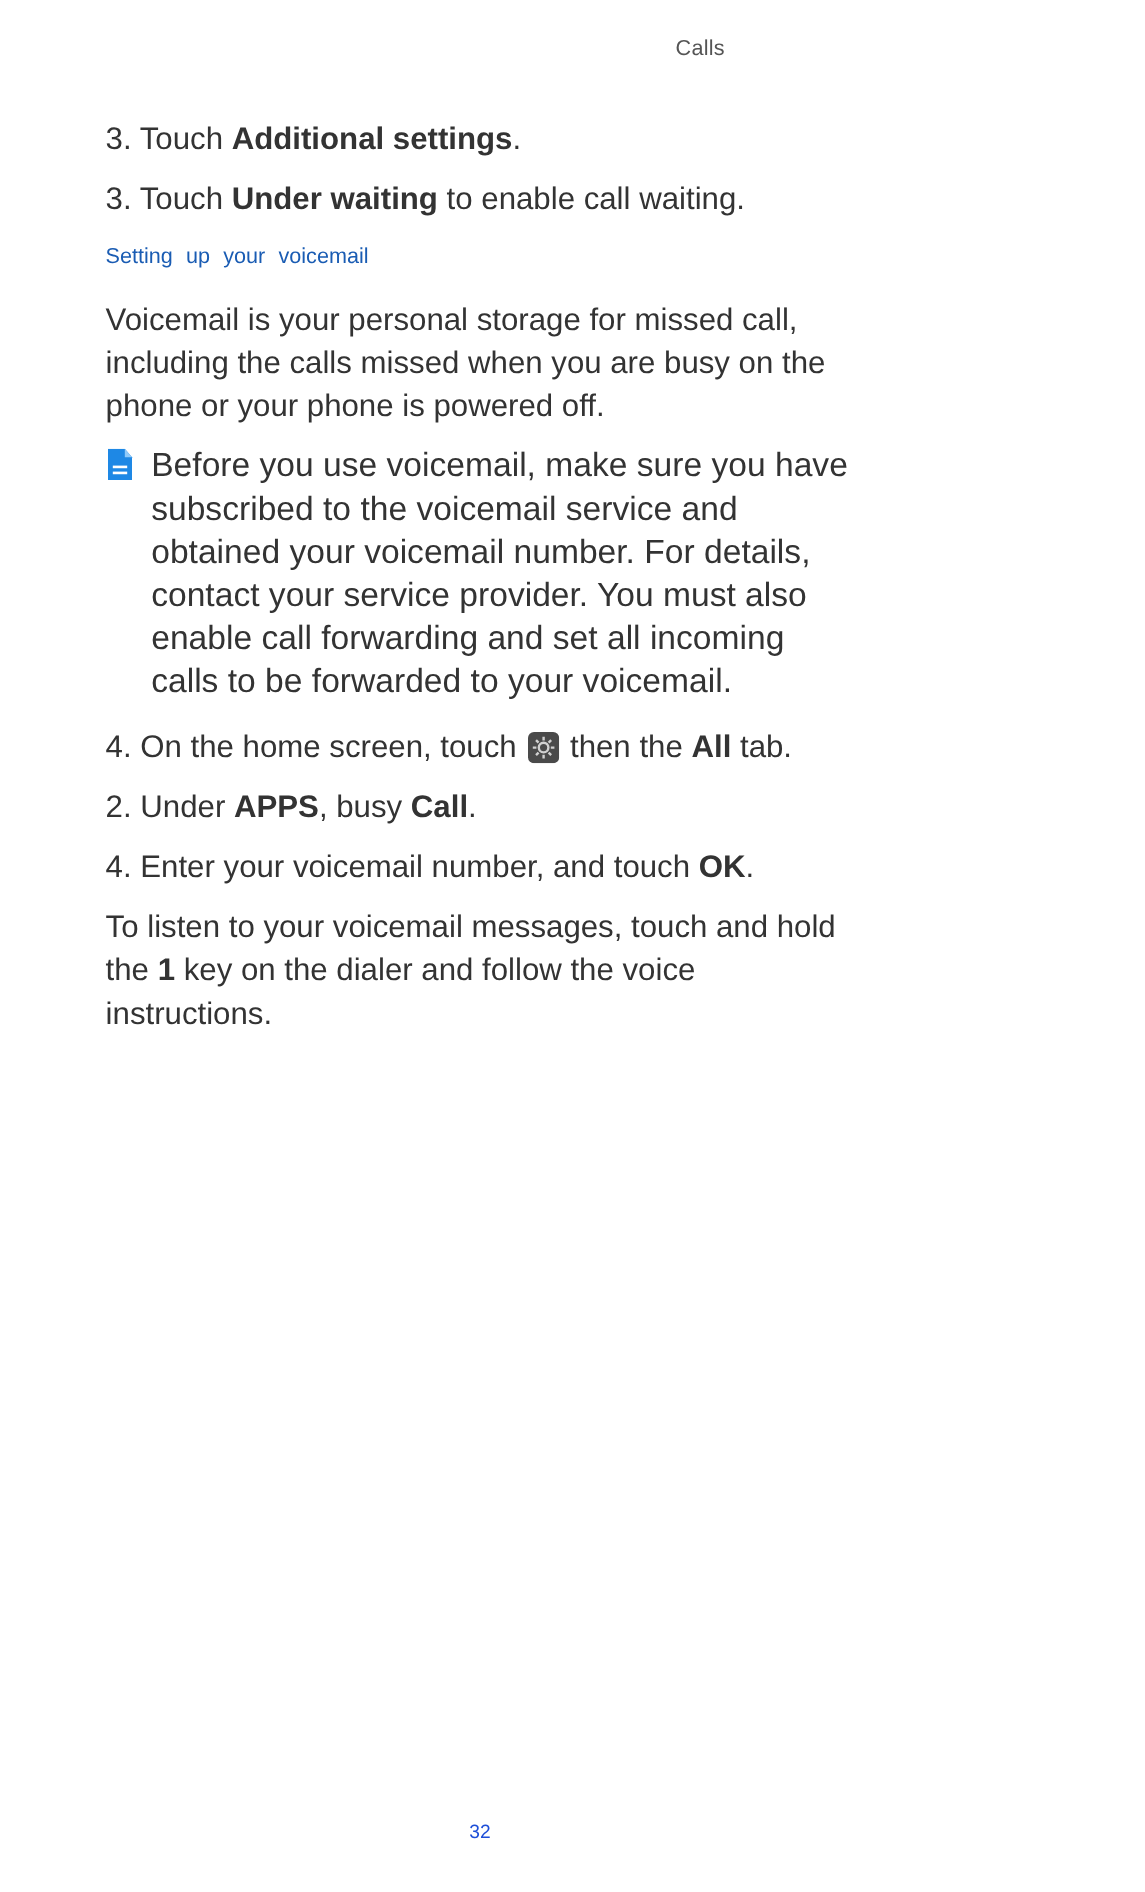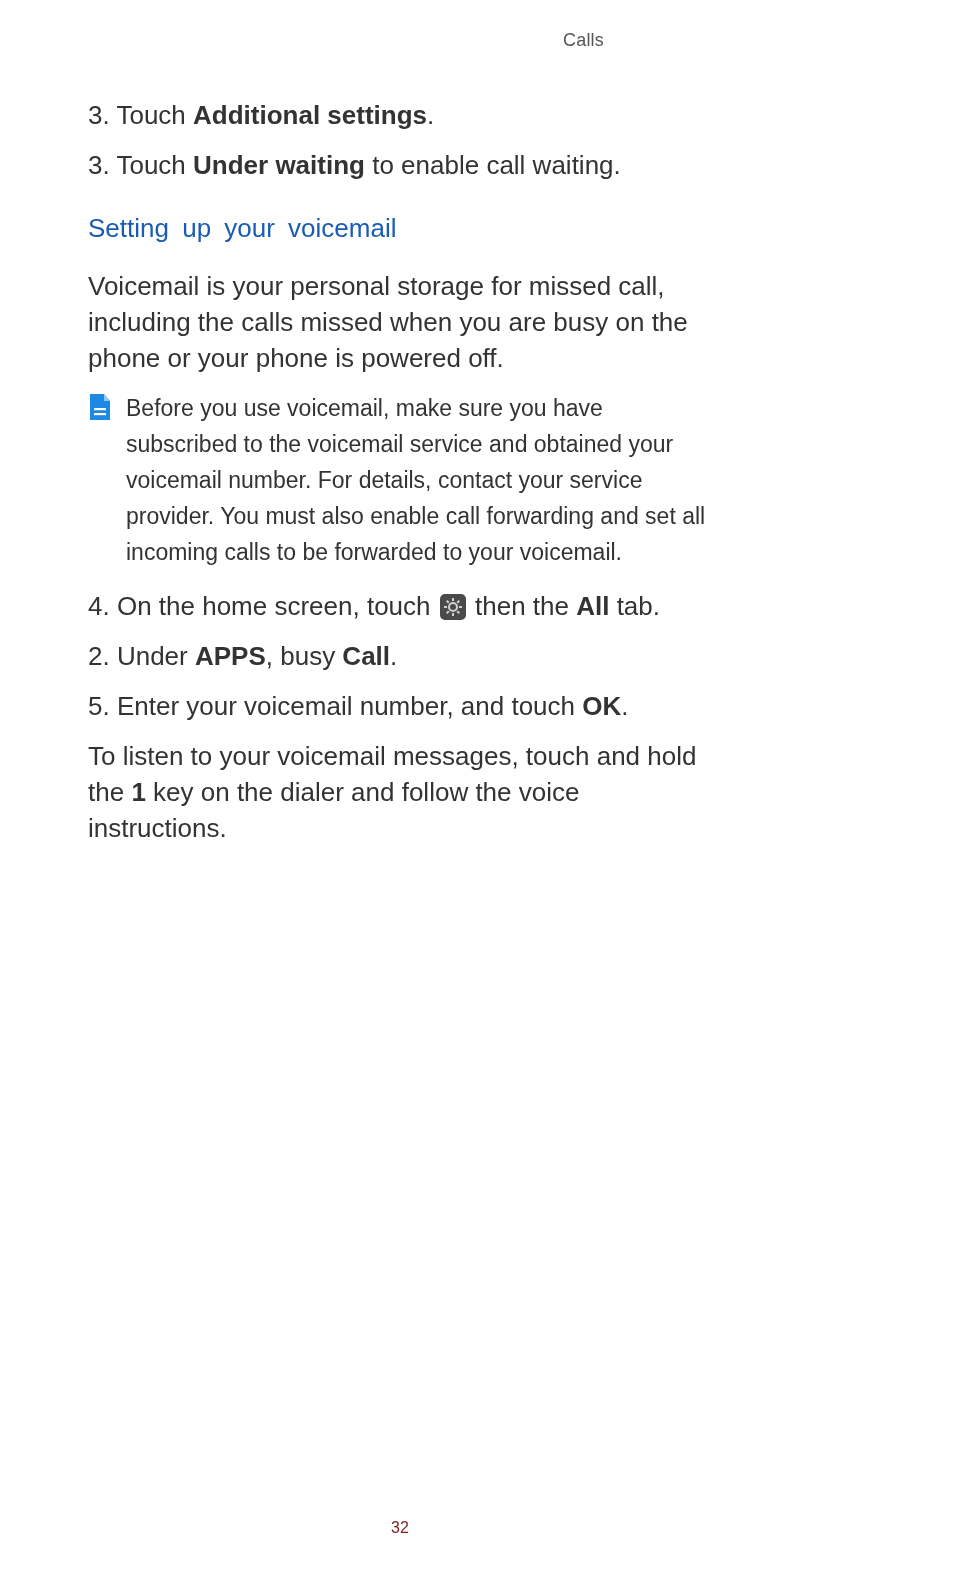--- a/index.html
+++ b/index.html
@@ -25,39 +25,39 @@
     margin-right: 108px;
     letter-spacing: 0.2px;
   }
   .para {
     font-size: 26px;
     line-height: 36px;
     color: #333333;
     margin: 0 0 14px 0;
   }
   .section-heading {
-    font-size: 26px;
+    font-size: 18px;
     color: #1a5cb3;
-    margin: 30px 0 24px 0;
+    margin: 20px 0 24px 0;
     word-spacing: 6px;
     font-weight: 400;
   }
   .note-row {
     display: flex;
     align-items: flex-start;
     margin: 0 0 18px 0;
   }
   .note-icon {
     flex: 0 0 auto;
     margin-right: 14px;
     margin-top: 4px;
   }
   .note-text {
     flex: 1 1 auto;
-    font-size: 23px;
+    font-size: 28px;
     line-height: 36px;
     color: #333333;
   }
   .bold {
     font-weight: 700;
   }
   
   .settings-icon {
     display: inline-block;
     width: 26px;
@@ -68,21 +68,21 @@
   .gt-sep {
     margin: 0 4px;
   }
   .page-number {
     position: absolute;
     bottom: 40px;
     left: 0;
     right: 0;
     text-align: center;
     font-size: 16px;
-    color: #7f1d1d;
+    color: #1d4ed8;
   }
 </style>
 </head>
 <body>
 
 <div class="page">
 
   <div class="header-label">Calls</div>
 
   <p class="para">
@@ -129,21 +129,21 @@
       </svg>
     </span><span> then the </span><span class="bold">All</span><span> tab.</span>
   </p>
 
   <p class="para">
     <span>2. Under </span><span class="bold">APPS</span><span>, busy </span><span class="bold">Call</span><span>.</span>
   </p>
 
 
   <p class="para">
-    <span>5. Enter your voicemail number, and touch </span><span class="bold">OK</span><span>.</span>
+    <span>4. Enter your voicemail number, and touch </span><span class="bold">OK</span><span>.</span>
   </p>
 
   <p class="para">
     <span>To listen to your voicemail messages, touch and hold the </span><span class="bold">1</span><span> key on the dialer and follow the voice instructions.</span>
   </p>
 
   <div class="page-number">32</div>
 
 </div>
 

